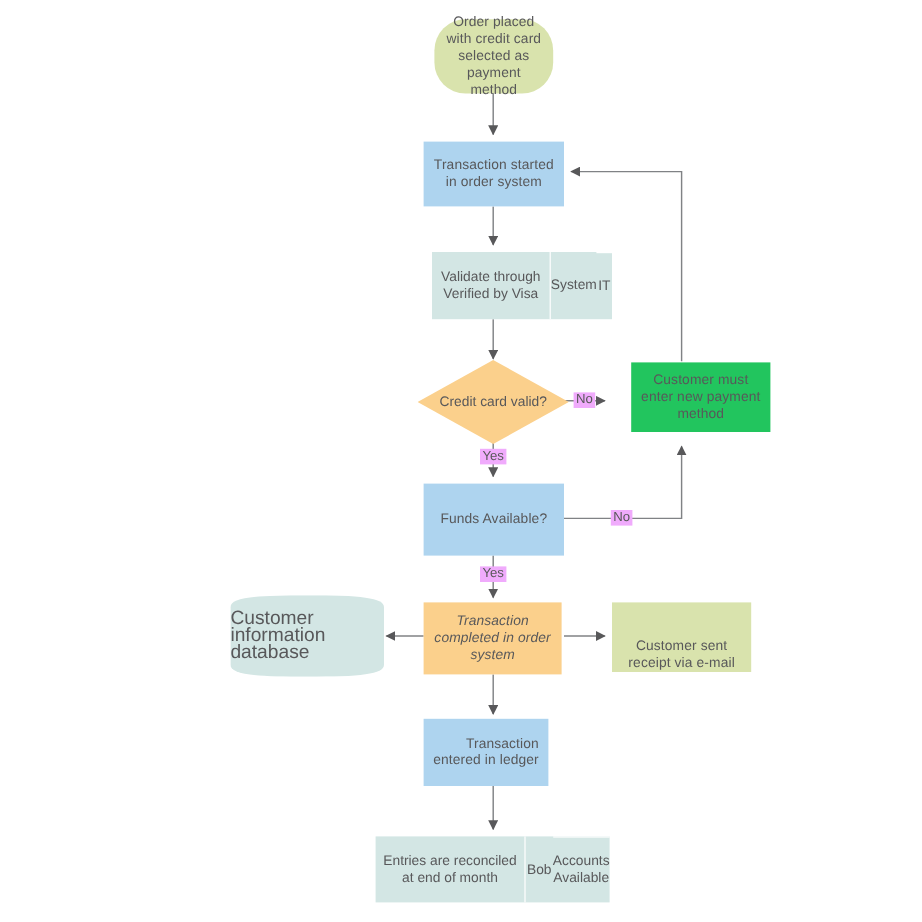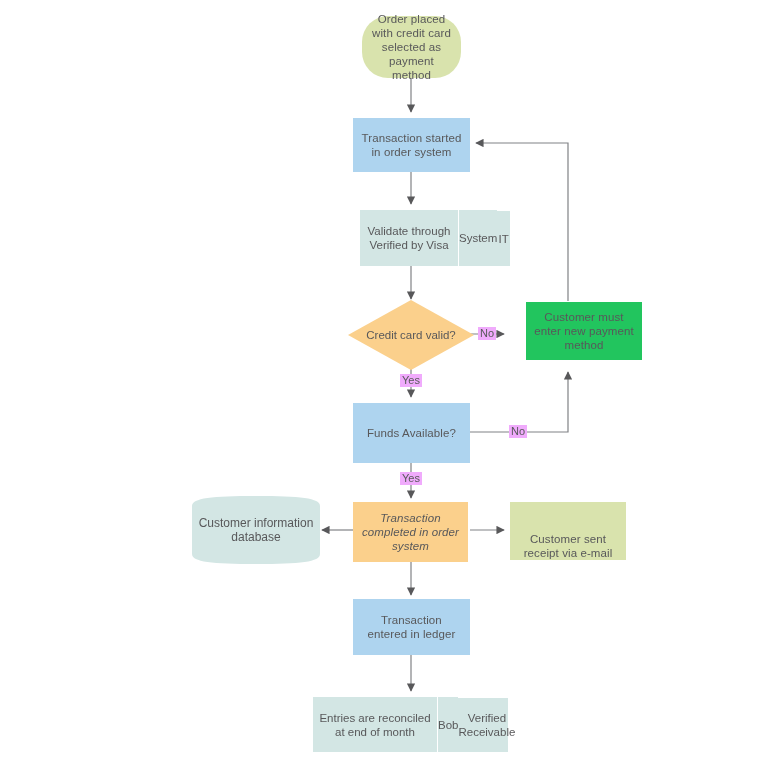--- a/index.html
+++ b/index.html
@@ -88,23 +88,23 @@
     line-height: 14px;
   }
 
   
   .db-wrap { position: absolute; }
   .db-wrap svg { position: absolute; left: 0; top: 0; display: block; }
   .db-label {
     position: absolute;
     left: 0; top: 0; right: 0; bottom: 0;
     display: flex; align-items: center; justify-content: center;
-    text-align: center;
-    color: #58585a;
-    font-size: 12px;
+    text-align: left;
+    color: #58585a;
+    font-size: 16px;
     line-height: 14px;
   }
 
   
   .anno-box {
     position: absolute;
     display: flex;
     box-sizing: border-box;
     background: #d3e6e4;
   }
@@ -229,29 +229,29 @@
   </div>
 
   <div class="node proc-orange" style="left:353px; top:502px; width:115px; height:60px; padding:0 8px;font-style:italic;">
     <span>Transaction completed in order system</span>
   </div>
 
   <div class="node proc-green" style="left:510px; top:502px; width:116px; height:58px; padding:0 6px;">
     <span>Customer sent receipt via e-mail</span>
   </div>
 
-  <div class="node proc-blue" style="left:353px; top:599px; width:117px; height:56px; padding:0 8px;">
+  <div class="node proc-blue" style="left:353px; top:599px; width:104px; height:56px; padding:0 8px;text-align:right;">
     <span>Transaction entered in ledger</span>
   </div>
 
   <div class="anno-box" style="left:313px; top:697px; width:195px; height:55px;">
     <div class="anno-main" style="width:124px; padding:0 4px;">Entries are reconciled at end of month</div>
     <div class="anno-side" style="width:71px;">
       <div class="anno-cell">Bob</div>
-      <div class="anno-cell">Verified Receivable</div>
+      <div class="anno-cell">Accounts Available</div>
     </div>
   </div>
 
   <div class="edge-label" style="left:478px; top:327px;">No</div>
   <div class="edge-label" style="left:400px; top:374px;">Yes</div>
   <div class="edge-label" style="left:509px; top:425px;">No</div>
   <div class="edge-label" style="left:400px; top:472px;">Yes</div>
 
 </div>
 

